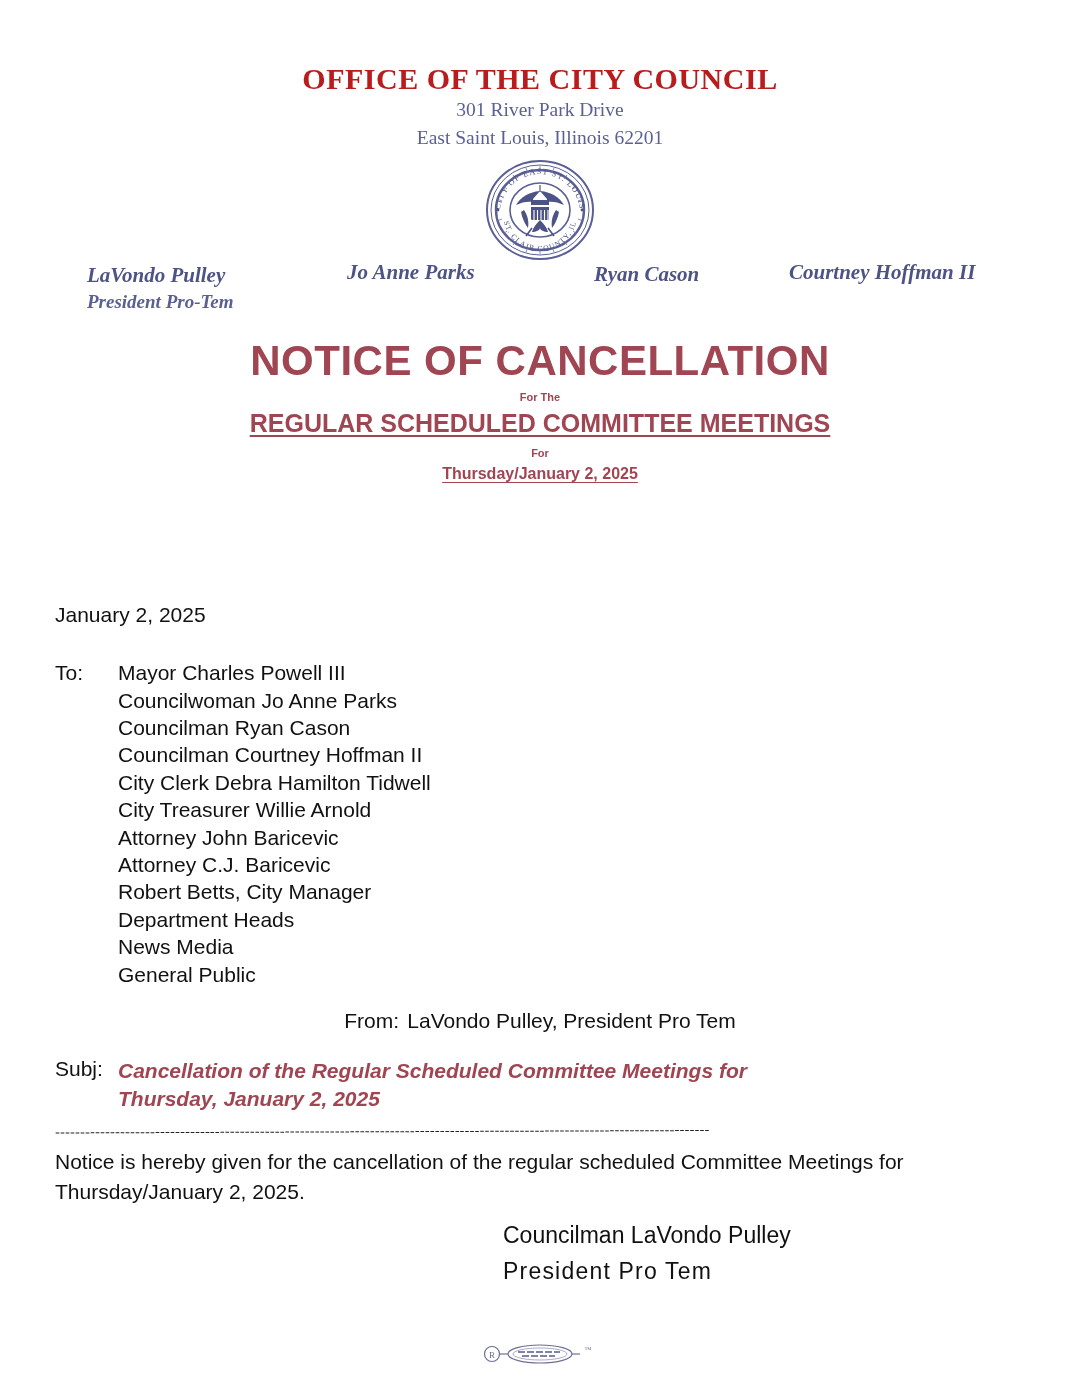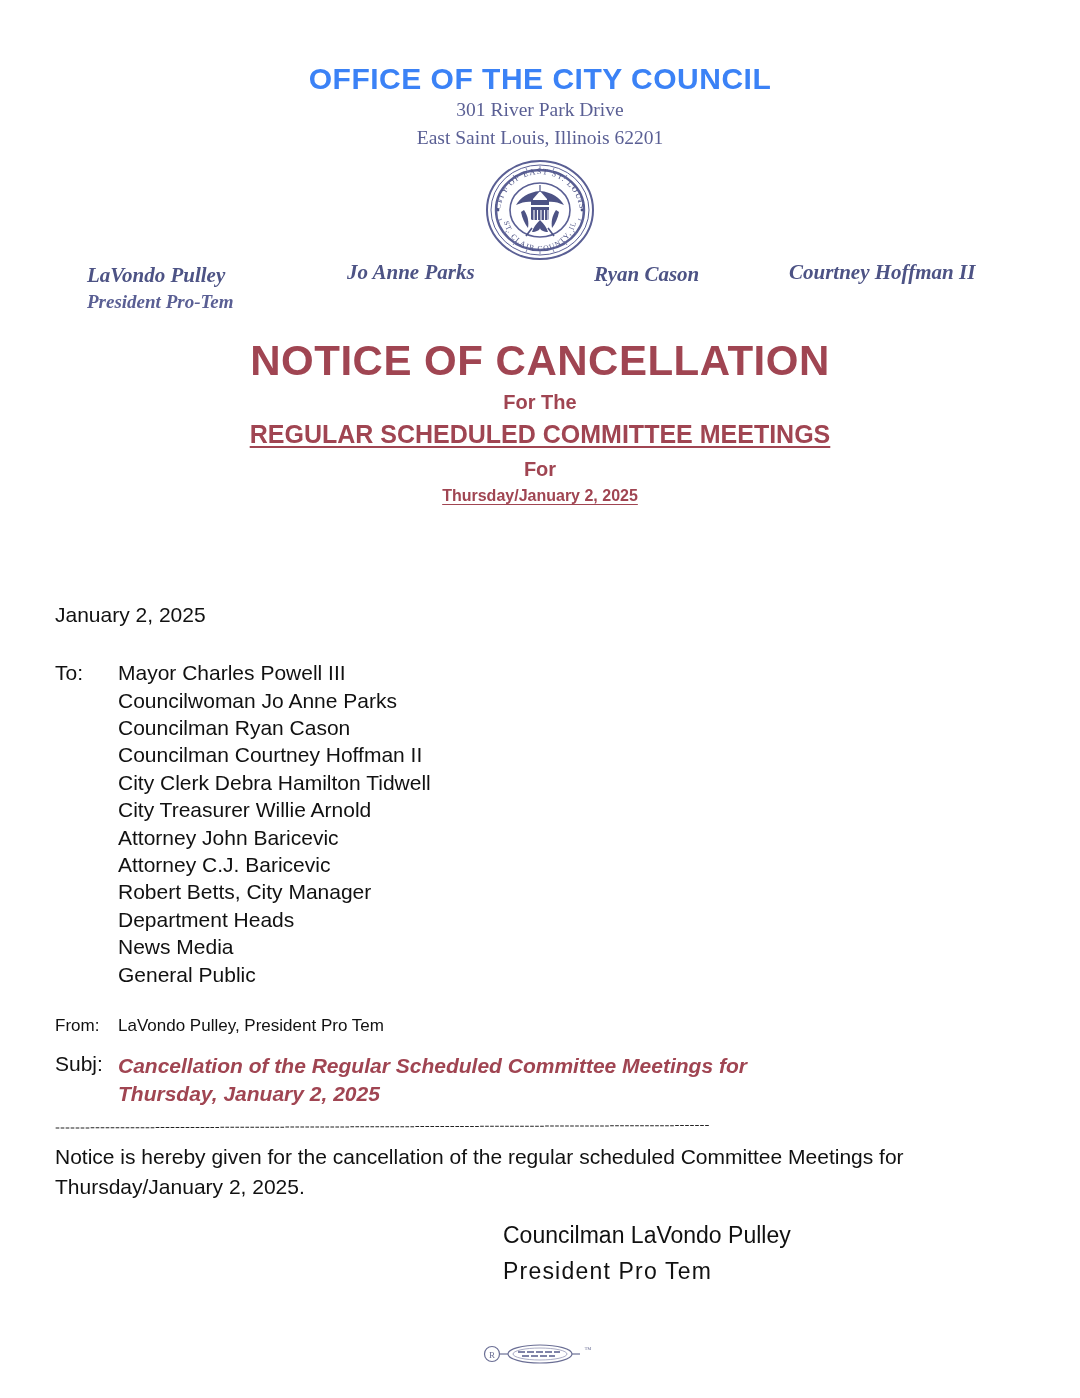--- a/index.html
+++ b/index.html
@@ -9,25 +9,25 @@
     font-family:"Liberation Sans", sans-serif;
     color:#111;
     position:relative;
     overflow:hidden;
   }
   .page{position:relative;width:1080px;height:1398px;}
 
   
   .letterhead{text-align:center;padding-top:62px;}
   .lh-title{
-    font-family:Liberation Sans, sans-serif;
+    font-family:Liberation Serif, serif;
     font-weight:bold;
     font-size:30px;
     letter-spacing:.5px;
-    color:#3b82f6;
+    color:#b91c1c;
     line-height:1.1;
   }
   .lh-line{
     font-family:"Liberation Serif", serif;
     font-size:19.5px;
     color:#5a5f94;
     line-height:1.32;
     margin-top:2px;
   }
 
@@ -62,21 +62,21 @@
   
   .notice{text-align:center;margin-top:20px;}
   .notice-main{
     font-size:42px;
     font-weight:bold;
     color:#a04552;
     letter-spacing:.5px;
     line-height:1;
   }
   .notice-small{
-    font-size:20px;
+    font-size:11px;
     font-weight:bold;
     color:#a04552;
     margin-top:9px;
   }
   .notice-sub{
     font-size:25px;
     font-weight:bold;
     color:#a04552;
     text-decoration:underline;
     text-underline-offset:3px;
@@ -92,23 +92,23 @@
   }
 
   
   .body{position:absolute;left:55px;top:602px;width:970px;}
   .doc-date{font-size:21px;line-height:1.2;}
   .to-block{display:flex;margin-top:32px;}
   .to-label{width:63px;font-size:21px;flex:none;line-height:27.4px;}
   .to-list{font-size:21px;line-height:27.4px;}
   .to-list div{white-space:nowrap;}
 
-  .from-row{display:flex;margin-top:28px;font-size:17px;}
+  .from-row{display:flex;margin-top:21px;font-size:21px;justify-content:center;}
   .from-label{width:63px;flex:none;}
-  .subj-row{display:flex;margin-top:16px;font-size:21px;}
+  .subj-row{display:flex;margin-top:24px;font-size:21px;}
   .subj-label{width:63px;flex:none;}
   .subj-text{
     font-weight:bold;
     font-style:italic;
     color:#a04552;
     font-size:21px;
     line-height:1.32;
   }
 
   .divider{

